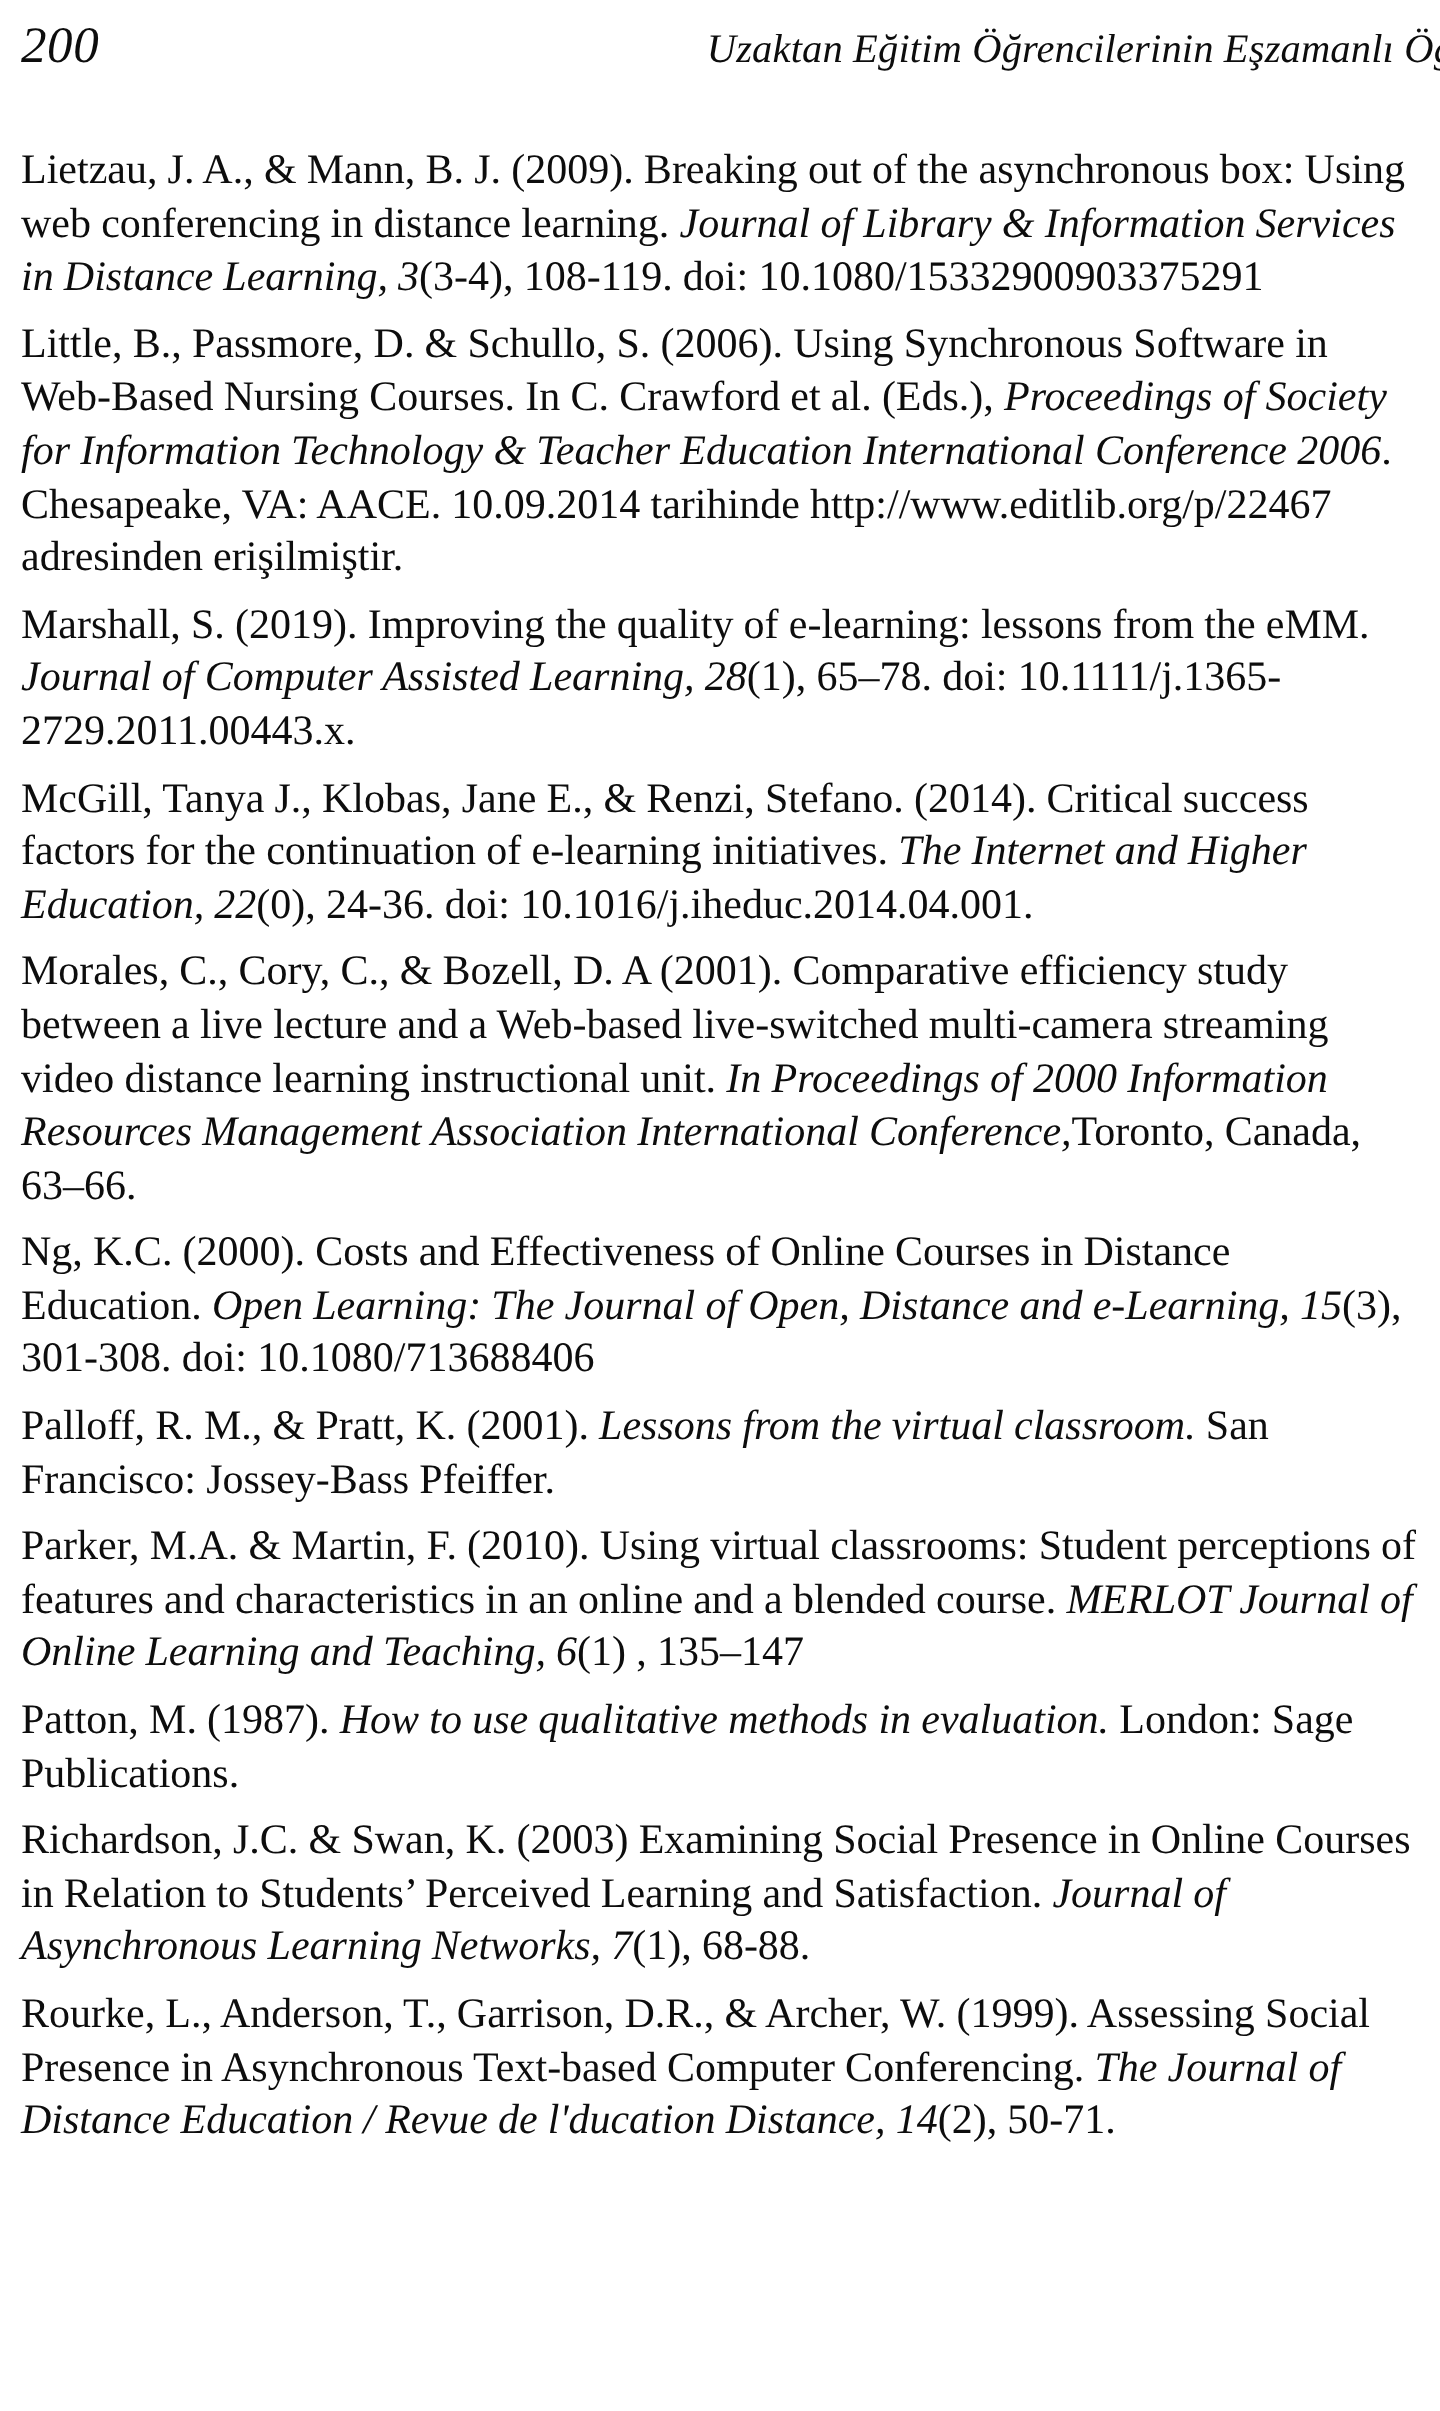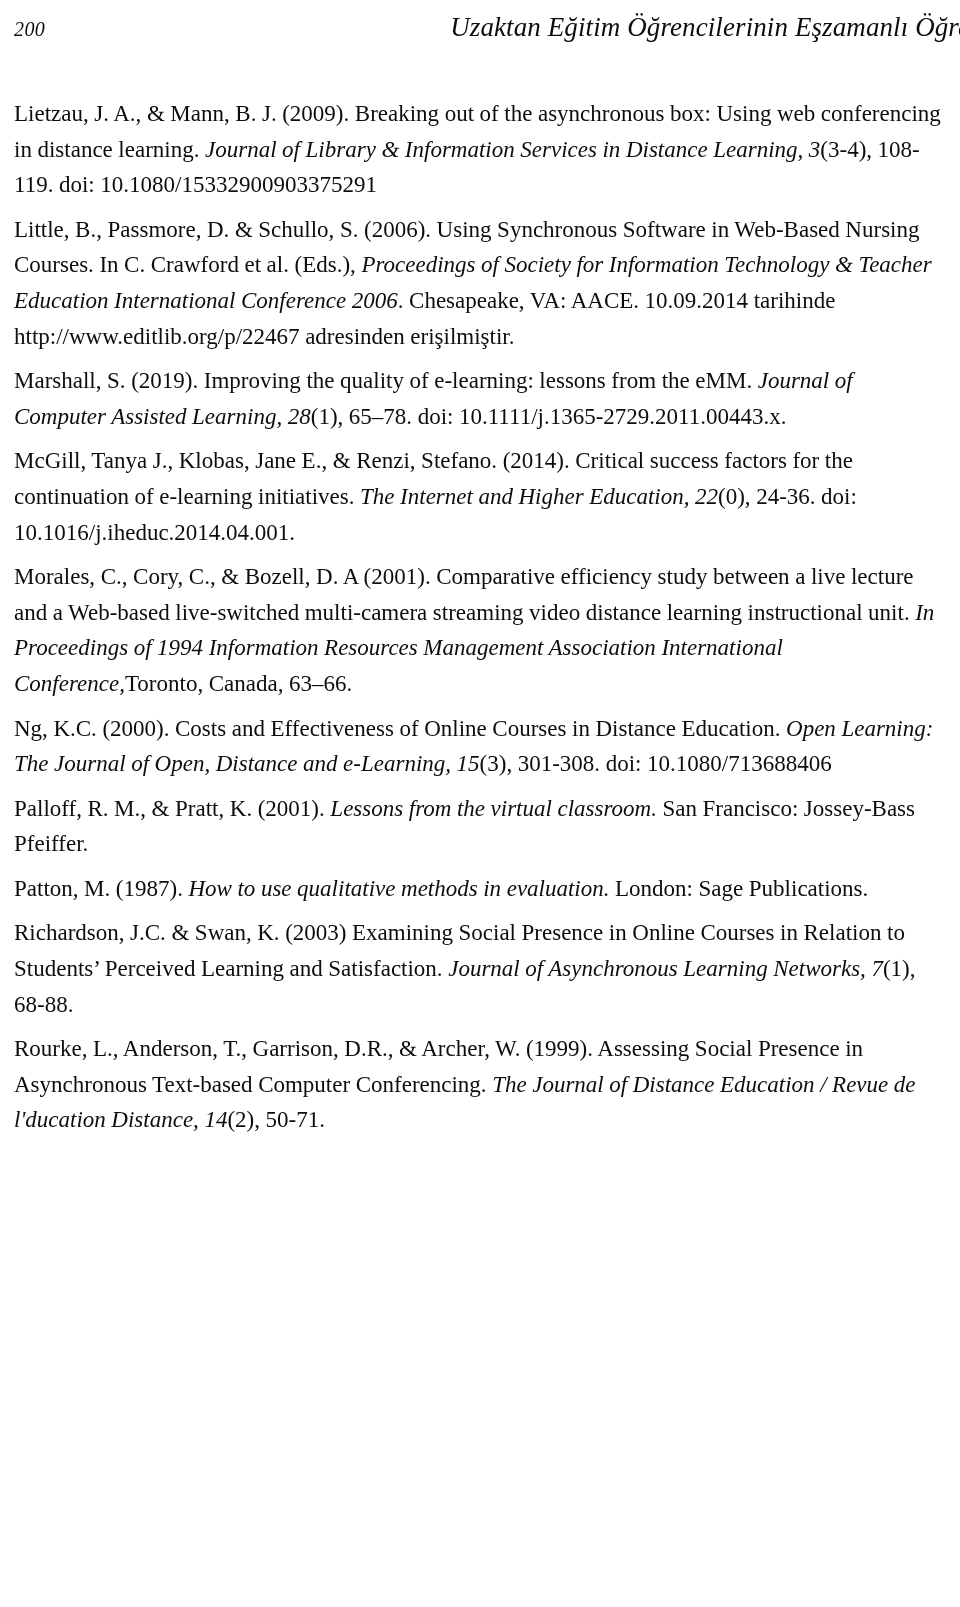--- a/index.html
+++ b/index.html
@@ -30,40 +30,40 @@
     padding: 12px 14px 0 14px;
     box-sizing: border-box;
   }
   .header-row {
     display: flex;
     align-items: baseline;
     justify-content: flex-start;
     width: 100%;
   }
   .page-number {
-    font-size: 20px;
+    font-size: 34px;
     font-style: italic;
     letter-spacing: 0.4px;
     white-space: nowrap;
   }
   .header-title {
     font-size: 27px;
     font-style: italic;
     letter-spacing: 0.1px;
     white-space: nowrap;
     margin-left: 405px;
   }
 
   
   .references {
     padding: 0 16px 0 14px;
     box-sizing: border-box;
   }
   .reference {
-    font-size: 23px;
+    font-size: 28px;
     line-height: 35.6px;
     margin: 0 0 9px 0;
     text-align: left;
     word-spacing: -0.2px;
   }
   .reference i,
   .reference em {
     font-style: italic;
   }
 </style>
@@ -77,21 +77,22 @@
       <span class="page-number">200</span>
       <span class="header-title">Uzaktan Eğitim Öğrencilerinin Eşzamanlı Öğrenme …</span>
     </div>
   </div>
 
   <div class="references">
       <p class="reference"><span>Lietzau, J. A., &amp; Mann, B. J. (2009). Breaking out of the asynchronous box: Using web conferencing in distance learning. </span><i>Journal of Library &amp; Information Services in Distance Learning, 3</i><span>(3-4), 108-119. doi: 10.1080/15332900903375291</span></p>
       <p class="reference"><span>Little, B., Passmore, D. &amp; Schullo, S. (2006). Using Synchronous Software in Web-Based Nursing Courses. In C. Crawford et al. (Eds.), </span><i>Proceedings of Society for Information Technology &amp; Teacher Education International Conference 2006</i><span>. Chesapeake, VA: AACE. 10.09.2014 tarihinde http://www.editlib.org/p/22467 adresinden erişilmiştir.</span></p>
       <p class="reference"><span>Marshall, S. (2019). Improving the quality of e-learning: lessons from the eMM. </span><i>Journal of Computer Assisted Learning, 28</i><span>(1), 65–78. doi: 10.1111/j.1365-2729.2011.00443.x.</span></p>
       <p class="reference"><span>McGill, Tanya J., Klobas, Jane E., &amp; Renzi, Stefano. (2014). Critical success factors for the continuation of e-learning initiatives. </span><i>The Internet and Higher Education, 22</i><span>(0), 24-36. doi: 10.1016/j.iheduc.2014.04.001.</span></p>
-      <p class="reference"><span>Morales, C., Cory, C., &amp; Bozell, D. A (2001). Comparative efficiency study between a live lecture and a Web-based live-switched multi-camera streaming video distance learning instructional unit. </span><i>In Proceedings of 1994 Information Resources Management Association International Conference,</i><span>Toronto, Canada, 63–66.</span></p>
+      <p class="reference"><span>Morales, C., Cory, C., &amp; Bozell, D. A (2001). Comparative efficiency study between a live lecture and a Web-based live-switched multi-camera streaming video distance learning instructional unit. </span><i>In Proceedings of 2000 Information Resources Management Association International Conference,</i><span>Toronto, Canada, 63–66.</span></p>
       <p class="reference"><span>Ng, K.C. (2000). Costs and Effectiveness of Online Courses in Distance Education. </span><i>Open Learning: The Journal of Open, Distance and e-Learning, 15</i><span>(3), 301-308. doi: 10.1080/713688406</span></p>
       <p class="reference"><span>Palloff, R. M., &amp; Pratt, K. (2001). </span><i>Lessons from the virtual classroom.</i><span> San Francisco: Jossey-Bass Pfeiffer.</span></p>
+      <p class="reference"><span>Parker, M.A. &amp; Martin, F. (2010). Using virtual classrooms: Student perceptions of features and characteristics in an online and a blended course. </span><i>MERLOT Journal of Online Learning and Teaching, 6</i><span>(1) , 135–147</span></p>
       <p class="reference"><span>Patton, M. (1987).  </span><i>How to use qualitative methods in evaluation.</i><span> London: Sage Publications.</span></p>
       <p class="reference"><span>Richardson, J.C. &amp; Swan, K. (2003) Examining Social Presence in Online Courses in Relation to Students’ Perceived Learning and Satisfaction. </span><i>Journal of Asynchronous Learning Networks, 7</i><span>(1), 68-88.</span></p>
       <p class="reference"><span>Rourke, L., Anderson, T., Garrison, D.R., &amp; Archer, W. (1999). Assessing Social Presence in Asynchronous Text-based Computer Conferencing. </span><i>The Journal of Distance Education / Revue de l'ducation Distance, 14</i><span>(2), 50-71.</span></p>
     </div>
 
 </div>
 
 </body></html>

